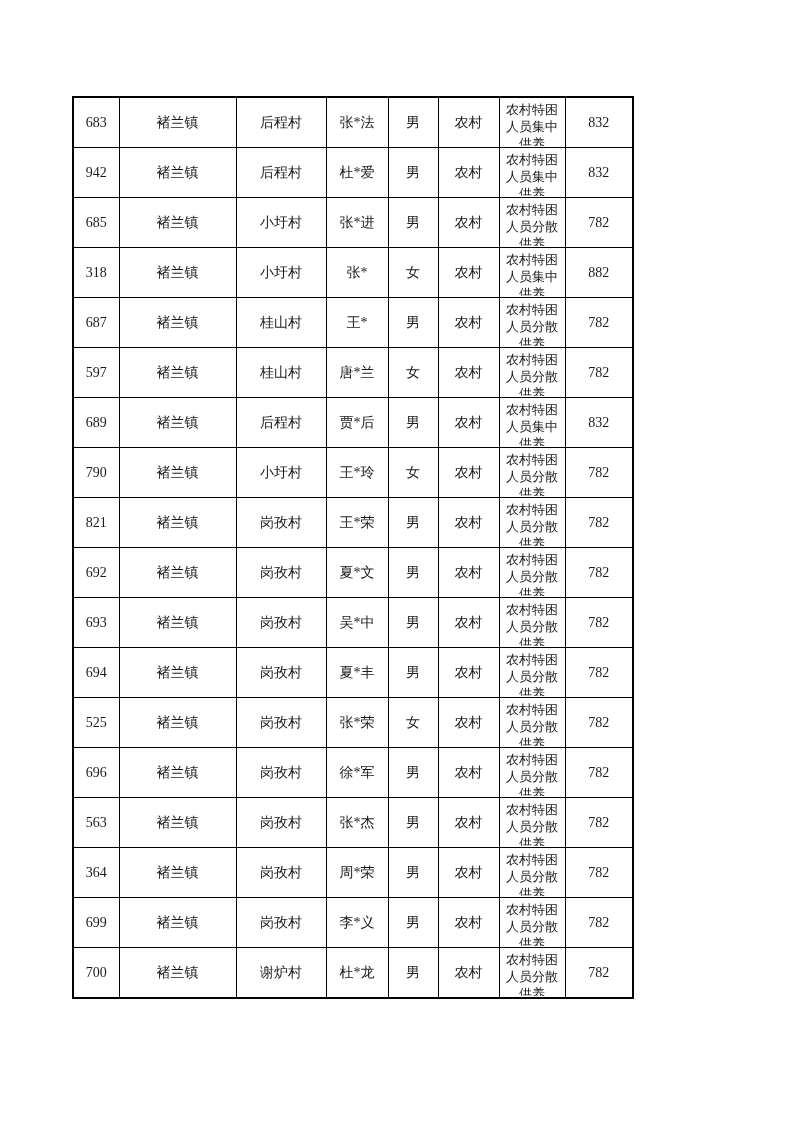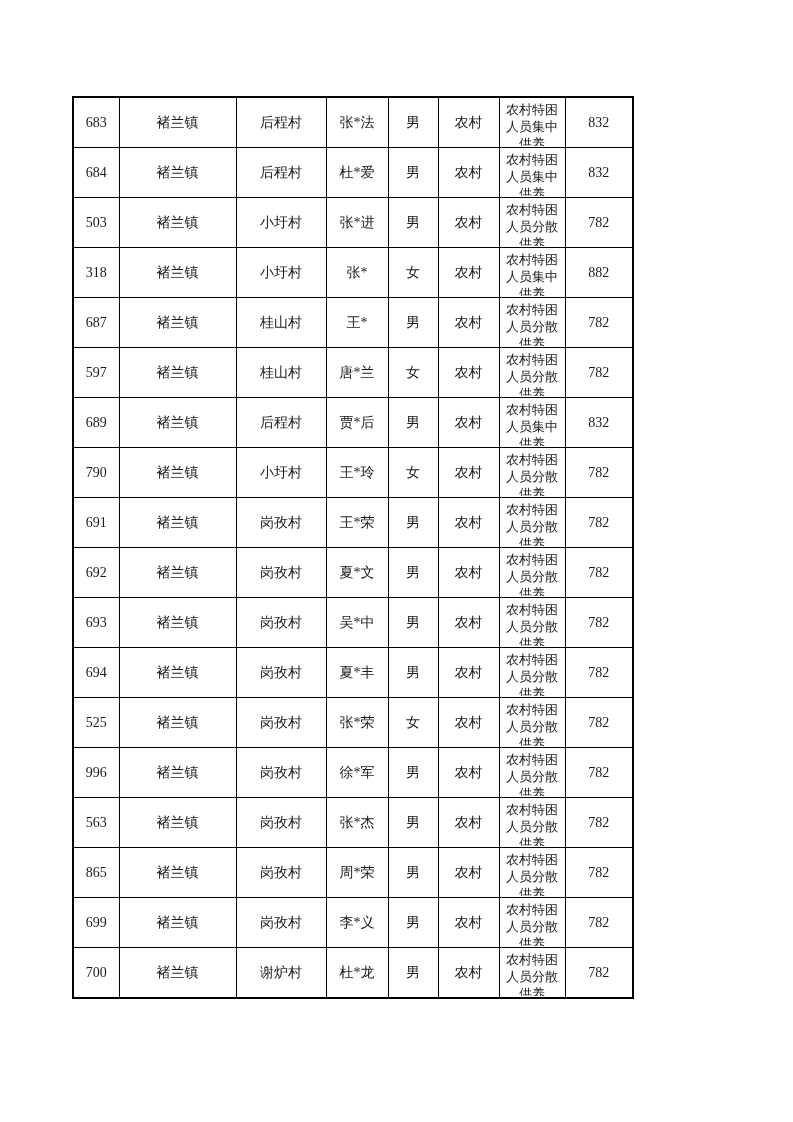--- a/index.html
+++ b/index.html
@@ -78,33 +78,33 @@
           <td class="col-village"><span class="cell-text">后程村</span></td>
           <td class="col-name"><span class="cell-text">张*法</span></td>
           <td class="col-gender"><span class="cell-text">男</span></td>
           <td class="col-hukou"><span class="cell-text">农村</span></td>
           <td class="col-category">
             <span class="cat-text">农村特困人员集中供养</span>
           </td>
           <td class="col-amount"><span class="cell-text">832</span></td>
         </tr>
         <tr>
-          <td class="col-seq"><span class="cell-text">684</span></td>
+          <td class="col-seq"><span class="cell-text">942</span></td>
           <td class="col-town"><span class="cell-text">褚兰镇</span></td>
           <td class="col-village"><span class="cell-text">后程村</span></td>
           <td class="col-name"><span class="cell-text">杜*爱</span></td>
           <td class="col-gender"><span class="cell-text">男</span></td>
           <td class="col-hukou"><span class="cell-text">农村</span></td>
           <td class="col-category">
             <span class="cat-text">农村特困人员集中供养</span>
           </td>
           <td class="col-amount"><span class="cell-text">832</span></td>
         </tr>
         <tr>
-          <td class="col-seq"><span class="cell-text">503</span></td>
+          <td class="col-seq"><span class="cell-text">685</span></td>
           <td class="col-town"><span class="cell-text">褚兰镇</span></td>
           <td class="col-village"><span class="cell-text">小圩村</span></td>
           <td class="col-name"><span class="cell-text">张*进</span></td>
           <td class="col-gender"><span class="cell-text">男</span></td>
           <td class="col-hukou"><span class="cell-text">农村</span></td>
           <td class="col-category">
             <span class="cat-text">农村特困人员分散供养</span>
           </td>
           <td class="col-amount"><span class="cell-text">782</span></td>
         </tr>
@@ -162,21 +162,21 @@
           <td class="col-village"><span class="cell-text">小圩村</span></td>
           <td class="col-name"><span class="cell-text">王*玲</span></td>
           <td class="col-gender"><span class="cell-text">女</span></td>
           <td class="col-hukou"><span class="cell-text">农村</span></td>
           <td class="col-category">
             <span class="cat-text">农村特困人员分散供养</span>
           </td>
           <td class="col-amount"><span class="cell-text">782</span></td>
         </tr>
         <tr>
-          <td class="col-seq"><span class="cell-text">691</span></td>
+          <td class="col-seq"><span class="cell-text">821</span></td>
           <td class="col-town"><span class="cell-text">褚兰镇</span></td>
           <td class="col-village"><span class="cell-text">岗孜村</span></td>
           <td class="col-name"><span class="cell-text">王*荣</span></td>
           <td class="col-gender"><span class="cell-text">男</span></td>
           <td class="col-hukou"><span class="cell-text">农村</span></td>
           <td class="col-category">
             <span class="cat-text">农村特困人员分散供养</span>
           </td>
           <td class="col-amount"><span class="cell-text">782</span></td>
         </tr>
@@ -222,21 +222,21 @@
           <td class="col-village"><span class="cell-text">岗孜村</span></td>
           <td class="col-name"><span class="cell-text">张*荣</span></td>
           <td class="col-gender"><span class="cell-text">女</span></td>
           <td class="col-hukou"><span class="cell-text">农村</span></td>
           <td class="col-category">
             <span class="cat-text">农村特困人员分散供养</span>
           </td>
           <td class="col-amount"><span class="cell-text">782</span></td>
         </tr>
         <tr>
-          <td class="col-seq"><span class="cell-text">996</span></td>
+          <td class="col-seq"><span class="cell-text">696</span></td>
           <td class="col-town"><span class="cell-text">褚兰镇</span></td>
           <td class="col-village"><span class="cell-text">岗孜村</span></td>
           <td class="col-name"><span class="cell-text">徐*军</span></td>
           <td class="col-gender"><span class="cell-text">男</span></td>
           <td class="col-hukou"><span class="cell-text">农村</span></td>
           <td class="col-category">
             <span class="cat-text">农村特困人员分散供养</span>
           </td>
           <td class="col-amount"><span class="cell-text">782</span></td>
         </tr>
@@ -246,21 +246,21 @@
           <td class="col-village"><span class="cell-text">岗孜村</span></td>
           <td class="col-name"><span class="cell-text">张*杰</span></td>
           <td class="col-gender"><span class="cell-text">男</span></td>
           <td class="col-hukou"><span class="cell-text">农村</span></td>
           <td class="col-category">
             <span class="cat-text">农村特困人员分散供养</span>
           </td>
           <td class="col-amount"><span class="cell-text">782</span></td>
         </tr>
         <tr>
-          <td class="col-seq"><span class="cell-text">865</span></td>
+          <td class="col-seq"><span class="cell-text">364</span></td>
           <td class="col-town"><span class="cell-text">褚兰镇</span></td>
           <td class="col-village"><span class="cell-text">岗孜村</span></td>
           <td class="col-name"><span class="cell-text">周*荣</span></td>
           <td class="col-gender"><span class="cell-text">男</span></td>
           <td class="col-hukou"><span class="cell-text">农村</span></td>
           <td class="col-category">
             <span class="cat-text">农村特困人员分散供养</span>
           </td>
           <td class="col-amount"><span class="cell-text">782</span></td>
         </tr>

